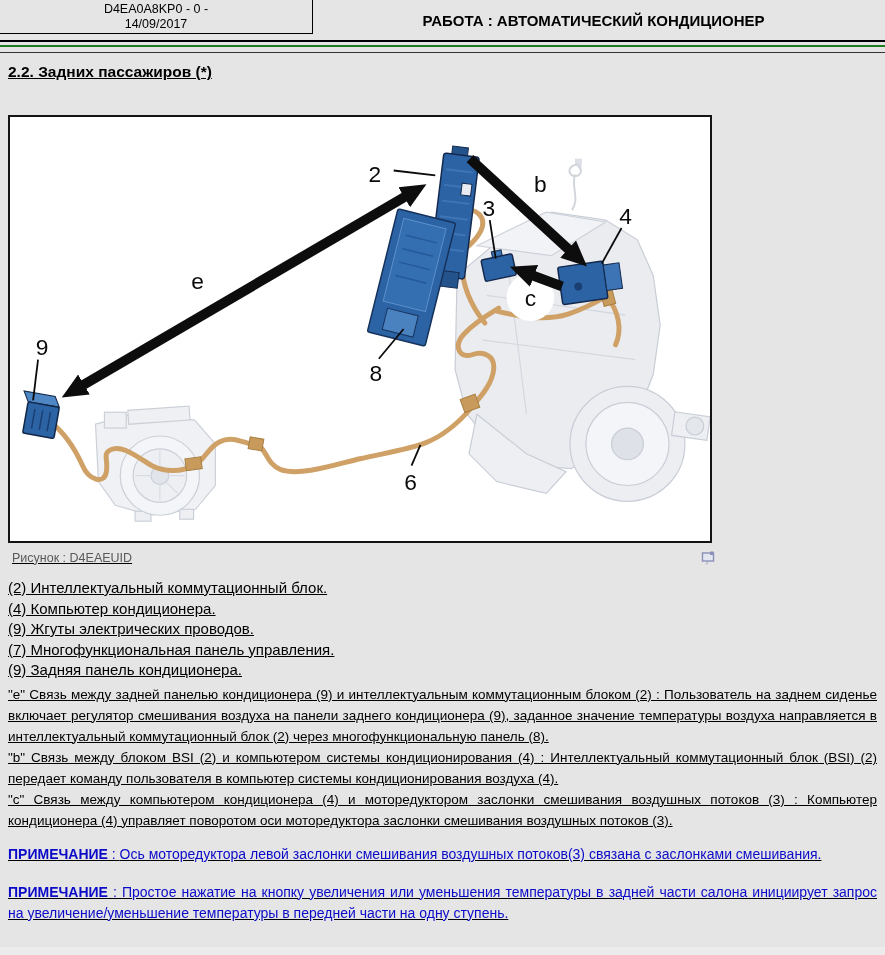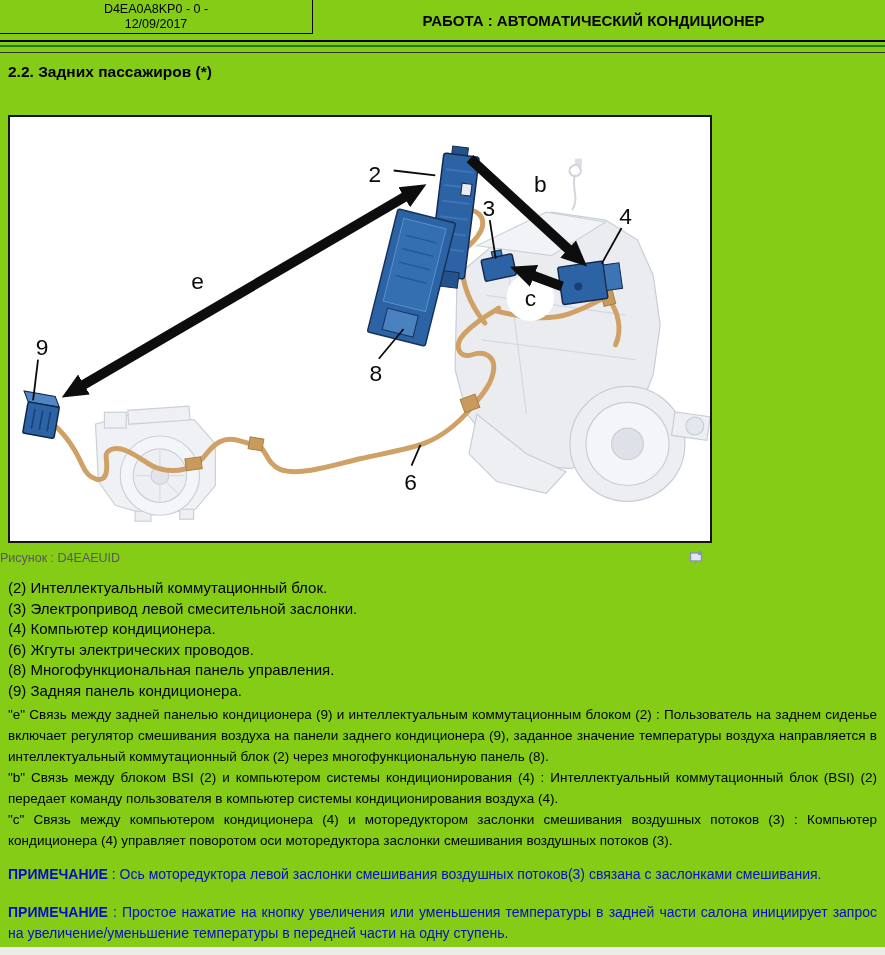--- a/index.html
+++ b/index.html
@@ -1,58 +1,58 @@
 <!DOCTYPE html>
 <html style="--note-blue: #0A0AC8; --rule-green: #1E7B1E;"><head>
 <meta charset="utf-8">
 <style>
   html,body{margin:0;padding:0;background:#fff;}
-  .page{position:relative;width:885px;height:955px;background:#84cc16;overflow:hidden;
-        font-family:"Liberation Sans",sans-serif;color:#000;}
+  .page{position:relative;width:885px;height:955px;background:#e5e5e5;overflow:hidden;
+        font-family:"Liberation Sans",sans-serif;color:#000;text-decoration:underline;}
 
   
   .hdr{position:relative;height:40px;border-bottom:2px solid #000;}
   .hdr-left{position:absolute;left:0;top:0;width:313px;height:34px;box-sizing:border-box;
             border-right:1px solid #000;border-bottom:1px solid #000;
             display:flex;flex-direction:column;justify-content:center;align-items:center;
             font-size:12.5px;line-height:15px;}
   .hdr-title{position:absolute;left:314px;right:12px;top:0;height:40px;display:flex;
              align-items:center;justify-content:center;font-weight:bold;font-size:15px;}
   .rule-green{height:2px;background:var(--rule-green,#1E7B1E);margin-top:3px;}
   .rule-dark{height:1px;background:#333;margin-top:5px;}
 
   .section-heading{margin:9px 0 8px 8px;font-size:15.5px;font-weight:bold;line-height:19px;}
 
   
   .figure-frame{margin:34px 0 0 8px;width:700px;height:424px;border:2px solid #141414;
                 position:relative;background:#fff;}
   .figure-frame svg{display:block;}
   svg text.lbl{font-family:"Liberation Sans",sans-serif;font-size:23px;fill:#0b0b0b;}
-  .caption-row{width:704px;margin:6px 0 0 0;display:flex;justify-content:space-between;
+  .caption-row{width:704px;margin:6px 0 0 12px;display:flex;justify-content:space-between;
                align-items:center;height:17px;}
   .caption{color:#595959;font-size:12.5px;}
 
   
   .legend{margin:12px 0 0 8px;font-size:15px;line-height:20.5px;}
   .paragraphs{margin:3px 8px 0 8px;font-size:13.5px;line-height:21px;text-align:justify;}
   .note{margin:13px 8px 0 8px;font-size:14px;line-height:21px;color:var(--note-blue,#0A0AC8);
         text-align:justify;}
   .note + .note{margin-top:17px;}
   .note .nlabel{font-weight:bold;}
   .footer-band{position:absolute;left:0;right:0;bottom:0;height:8px;background:#ECECEC;}
 </style>
 </head>
 <body>
 
 <div class="page">
 
   <div class="hdr">
     <div class="hdr-left">
       <span>D4EA0A8KP0 - 0 -</span>
-      <span>12/09/2017</span>
+      <span>14/09/2017</span>
     </div>
     <div class="hdr-title">РАБОТА : АВТОМАТИЧЕСКИЙ КОНДИЦИОНЕР</div>
   </div>
   <div class="rule-green"></div>
   <div class="rule-dark"></div>
 
   <div class="section-heading">2.2. Задних пассажиров (*)</div>
 
   <div class="figure-frame">
     <svg width="700" height="424" viewBox="0 0 704 428">
@@ -198,24 +198,23 @@
     <span class="caption">Рисунок : D4EAEUID</span>
     <svg width="16" height="16" viewBox="0 0 16 16">
       <rect x="2.5" y="3" width="11" height="8" fill="#E3E6F0" stroke="#8A90B8" stroke-width="1.4"></rect>
       <rect x="10" y="1.5" width="3.5" height="3.5" fill="#8A90B8"></rect>
       <path d="M8 11 L5.5 15 L7.5 13.5 Z" fill="#8A90B8"></path>
     </svg>
   </div>
 
   <div class="legend">
     <div>(2) Интеллектуальный коммутационный блок.</div>
-    <div>(3) Электропривод левой смесительной заслонки.</div>
     <div>(4) Компьютер кондиционера.</div>
-    <div>(6) Жгуты электрических проводов.</div>
-    <div>(8) Многофункциональная панель управления.</div>
+    <div>(9) Жгуты электрических проводов.</div>
+    <div>(7) Многофункциональная панель управления.</div>
     <div>(9) Задняя панель кондиционера.</div>
   </div>
 
   <div class="paragraphs">
     <div>"e" Связь между задней панелью кондиционера (9) и интеллектуальным коммутационным блоком (2) : Пользователь на заднем сиденье включает регулятор смешивания воздуха на панели заднего кондиционера (9), заданное значение температуры воздуха направляется в интеллектуальный коммутационный блок (2) через многофункциональную панель (8).</div>
     <div>"b" Связь между блоком BSI (2) и компьютером системы кондиционирования (4) : Интеллектуальный коммутационный блок (BSI) (2) передает команду пользователя в компьютер системы кондиционирования воздуха (4).</div>
     <div>"c" Связь между компьютером кондиционера (4) и моторедуктором заслонки смешивания воздушных потоков (3) : Компьютер кондиционера (4) управляет поворотом оси моторедуктора заслонки смешивания воздушных потоков (3).</div>
   </div>
 
   <div class="note"><span class="nlabel">ПРИМЕЧАНИЕ</span><span> : </span><span>Ось моторедуктора левой заслонки смешивания воздушных потоков(3) связана с заслонками смешивания.</span></div>

